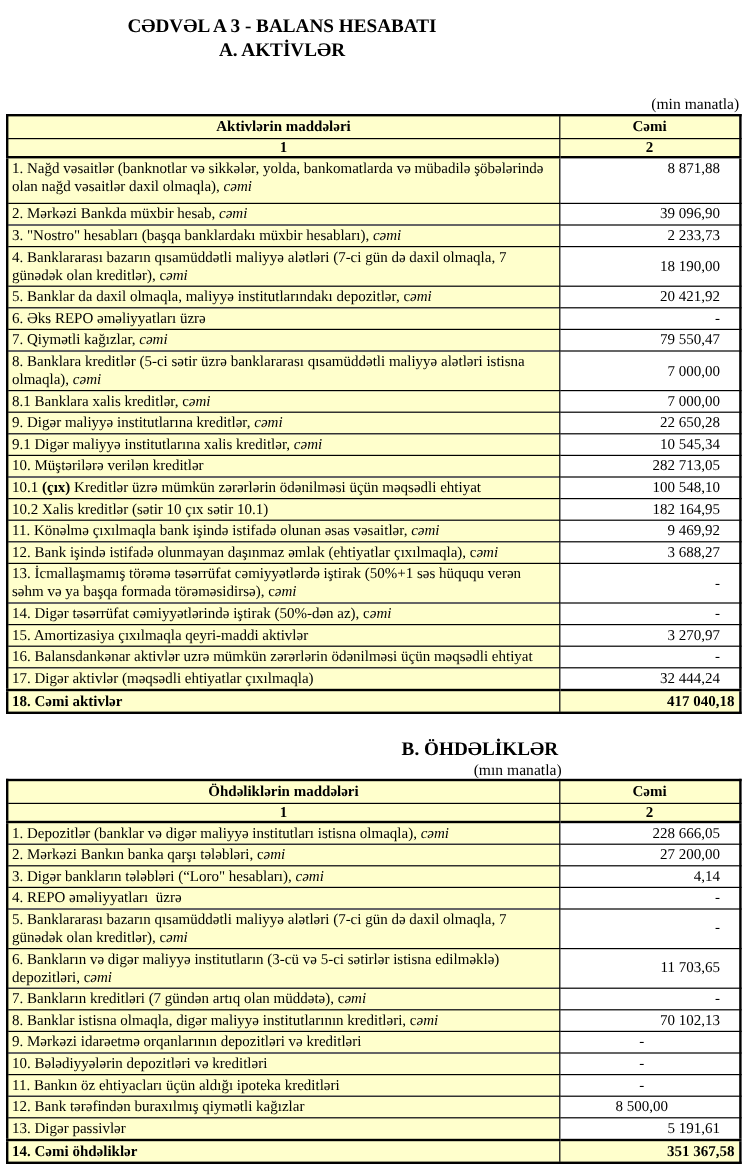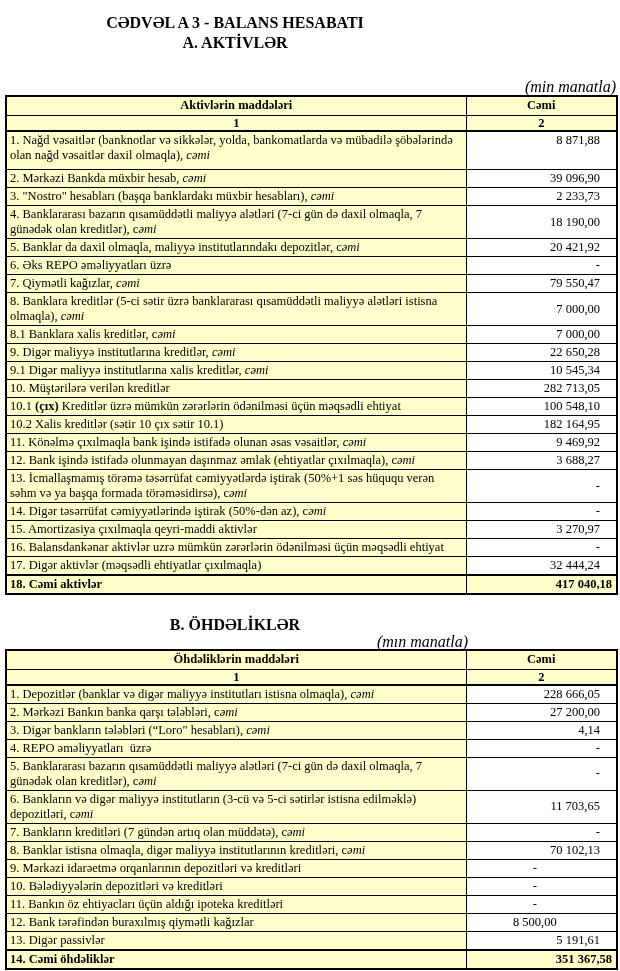--- a/index.html
+++ b/index.html
@@ -9,26 +9,26 @@
     width:620px; height:971px; background:#ffffff; color:#000;
     font-family:"Liberation Serif", serif; overflow:hidden;
   }
   .page { padding-top:13px; }
   .title-block {
     width:460px; margin-left:5px; text-align:center;
     font-weight:bold; font-size:16px; line-height:20px;
   }
   .note {
     width:611px; margin-left:5px; text-align:right;
-    font-style:italic; font-size:16px; line-height:13px;
+    font-size:13px; line-height:13px;
   }
   .note-a { margin-top:27px; margin-bottom:2px; }
   .note-b { padding-right:148px; margin-top:1px; margin-bottom:1px; }
   .sec-b-title {
-    width:460px; margin-left:5px; text-align:center;
+    width:460px; margin-left:5px; text-align:right;
     font-weight:bold; font-size:16px; margin-top:21px;
   }
   table.bal {
     border-collapse:collapse; width:611px; margin-left:5px;
     border:2px solid var(--border); table-layout:fixed;
   }
   col.c1 { width:460px; } col.c2 { width:151px; }
   th, td {
     border:1px solid var(--border); font-size:12.5px;
     line-height:15px; padding:1px 3px; overflow:hidden;

